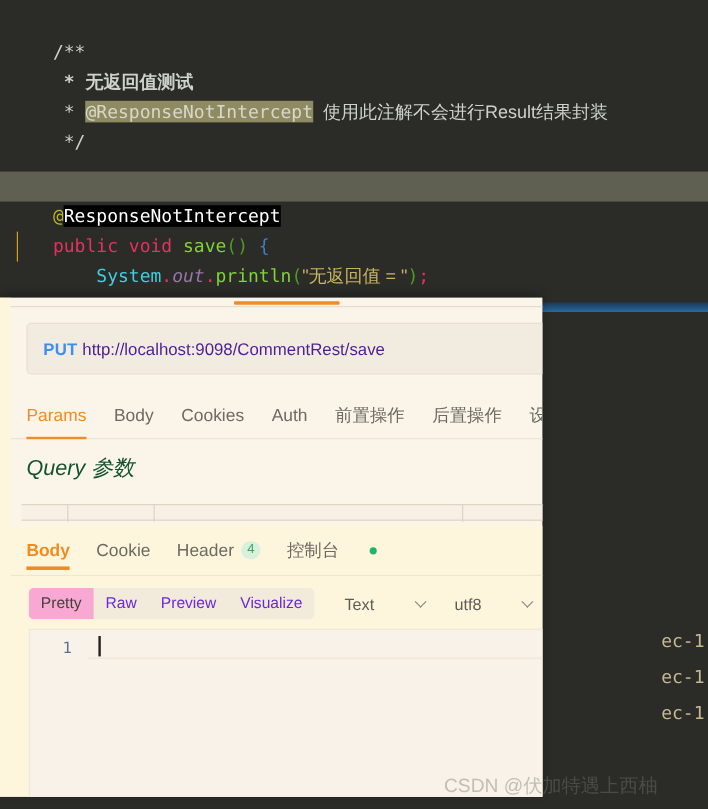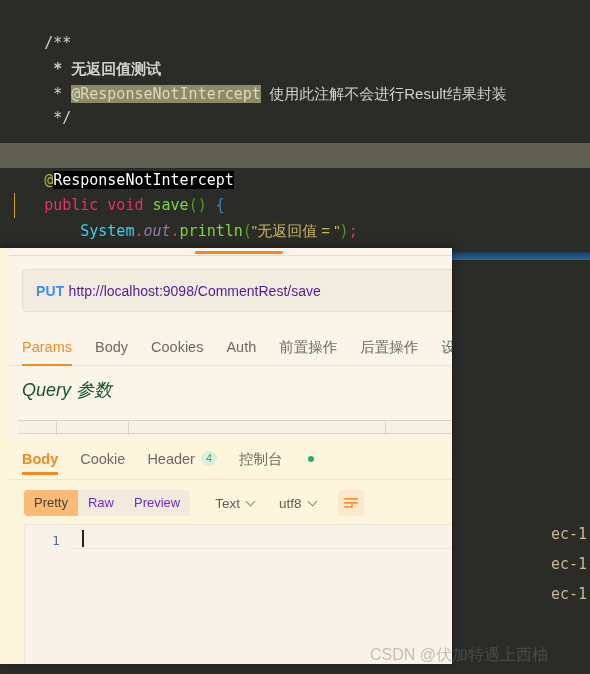--- a/index.html
+++ b/index.html
@@ -280,30 +280,31 @@
     height: 26px;
   }
   .seg-item {
     font-size: 13px;
     color: #6d28d9;
     padding: 0 10px;
     line-height: 26px;
     white-space: nowrap;
   }
   .seg-item.active {
-    background: #fdba74;
+    background: #f9a8d4;
     color: #45423c;
   }
   .dropdown {
     display: flex;
     align-items: center;
     font-size: 13.5px;
     color: #5f5c55;
     margin-left: 25px;
     white-space: nowrap;
+    gap: 28px;
   }
   .chev {
     display: inline-block;
     width: 6px; height: 6px;
     border-left: 1.3px solid #8b8880;
     border-bottom: 1.3px solid #8b8880;
     transform: rotate(-45deg);
     margin-left: 7px;
     margin-bottom: 3px;
   }
@@ -461,20 +462,21 @@
       <div class="resp-tab">
           <span class="green-dot"></span>
         </div>
     </div>
 
     <div id="viewer-toolbar">
       <div id="segmented">
         <div class="seg-item active">Pretty</div>
         <div class="seg-item">Raw</div>
         <div class="seg-item">Preview</div>
+        <div class="seg-item">Visualize</div>
       </div>
 
       <div class="dropdown">
         <span>Text</span>
         <span class="chev"></span>
       </div>
 
       <div class="dropdown">
         <span>utf8</span>
         <span class="chev"></span>

